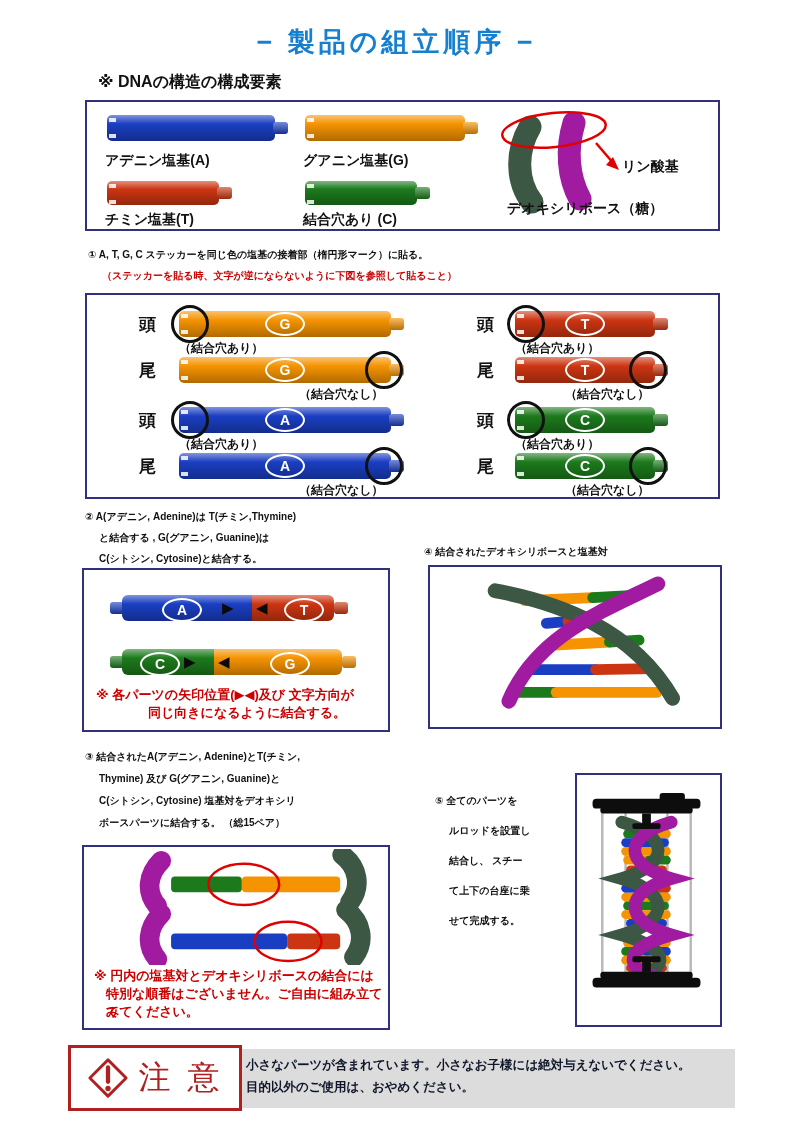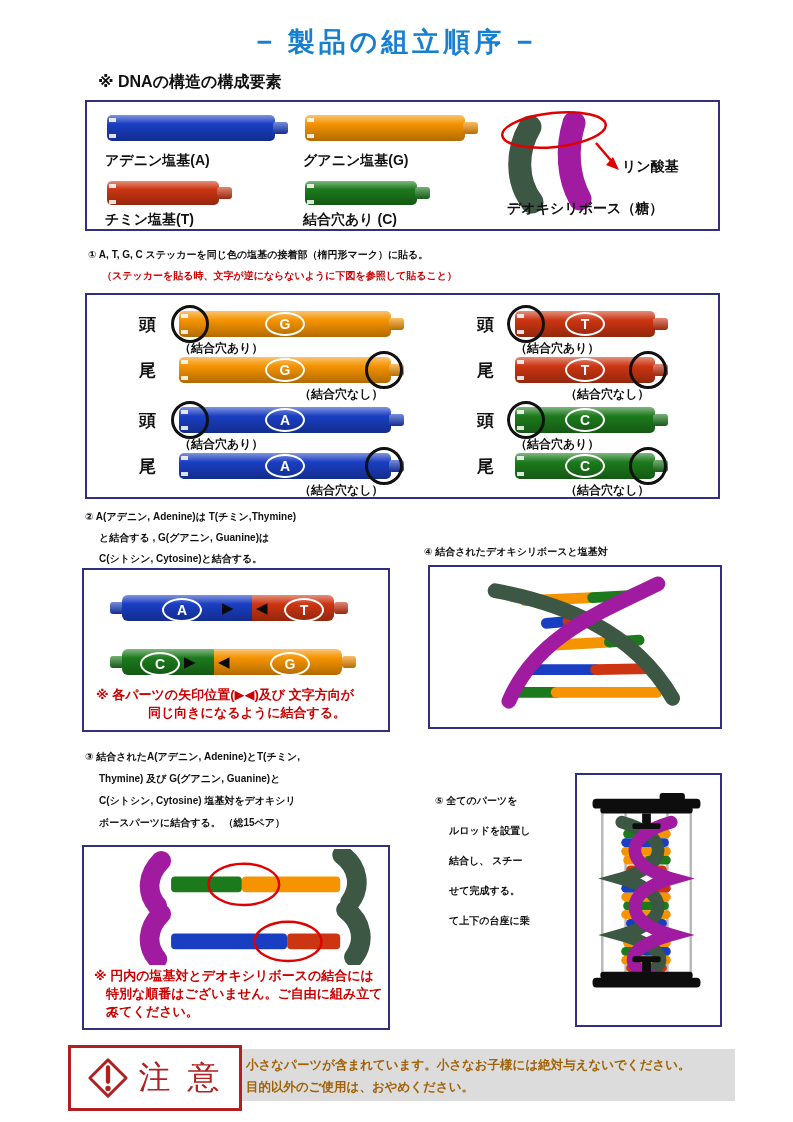--- a/index.html
+++ b/index.html
@@ -40,22 +40,22 @@
        display:flex;align-items:center;}
   .stub{position:absolute;width:14px;height:12px;border-radius:3px;background:var(--c);
        background-image:linear-gradient(to bottom,rgba(255,255,255,.4),rgba(0,0,0,.25));}
   .tri{position:absolute;font-size:15px;color:#0a0a0a;line-height:20px;}
   .pairletter{position:absolute;}
   .boxnote{position:absolute;font-size:13px;font-weight:bold;color:var(--note-red);line-height:18px;}
   .step5{line-height:30px;}
   .caution-box{position:absolute;left:68px;top:1045px;width:168px;height:60px;border:3px solid var(--caution-red);
        background:#fff;display:flex;align-items:center;justify-content:center;gap:10px;z-index:2;}
   .caution-label{font-size:32px;font-weight:normal;color:var(--caution-red);letter-spacing:4px;}
-  .gray-bar{position:absolute;left:236px;top:1049px;width:499px;height:52px;background:var(--gray-bar);
-       font-size:12.5px;font-weight:bold;line-height:22px;padding:5px 10px;box-sizing:border-box;color:#a16207;}
+  .gray-bar{position:absolute;left:236px;top:1049px;width:499px;height:59px;background:var(--gray-bar);
+       font-size:12.5px;font-weight:bold;line-height:22px;padding:5px 10px;box-sizing:border-box;color:#0f172a;}
   svg{display:block;}
 </style>
 </head>
 <body>
 
 <div class="page">
 
   <h1 class="title">− 製品の組立順序 −</h1>
   <div class="section-heading">※ DNAの構造の構成要素</div>
 
@@ -202,22 +202,22 @@
     <div>③ 結合されたA(アデニン, Adenine)とT(チミン,</div>
     <div class="cont">Thymine) 及び G(グアニン, Guanine)と</div>
     <div class="cont">C(シトシン, Cytosine) 塩基対をデオキシリ</div>
     <div class="cont">ボースパーツに結合する。 （総15ペア）</div>
   </div>
 
   <div class="step step5" style="left:424px;top:786px;margin-left:11px;">
     <div>⑤ 全てのパーツを</div>
     <div class="cont">ルロッドを設置し</div>
     <div class="cont">結合し、 スチー</div>
+    <div class="cont">て上下の台座に乗</div>
     <div class="cont">せて完成する。</div>
-    <div class="cont">て上下の台座に乗</div>
   </div>
 
   <div class="box box5">
     <svg class="abs" style="left:0;top:2px;" width="300" height="116" viewBox="0 0 304 118">
       <path d="M78 12 C 64 26, 62 44, 74 58" fill="none" style="stroke:var(--magenta)" stroke-width="20" stroke-linecap="round"></path>
       <rect x="88" y="28" width="72" height="16" rx="4" style="fill:var(--green)"></rect>
       <rect x="160" y="28" width="100" height="16" rx="4" style="fill:var(--orange)"></rect>
       <path d="M262 6 C 278 18, 282 38, 270 54" fill="none" style="stroke:var(--darkgreen)" stroke-width="20" stroke-linecap="round"></path>
       <ellipse cx="162" cy="36" rx="36" ry="21" fill="none" stroke="#e00000" stroke-width="2.5"></ellipse>
 

